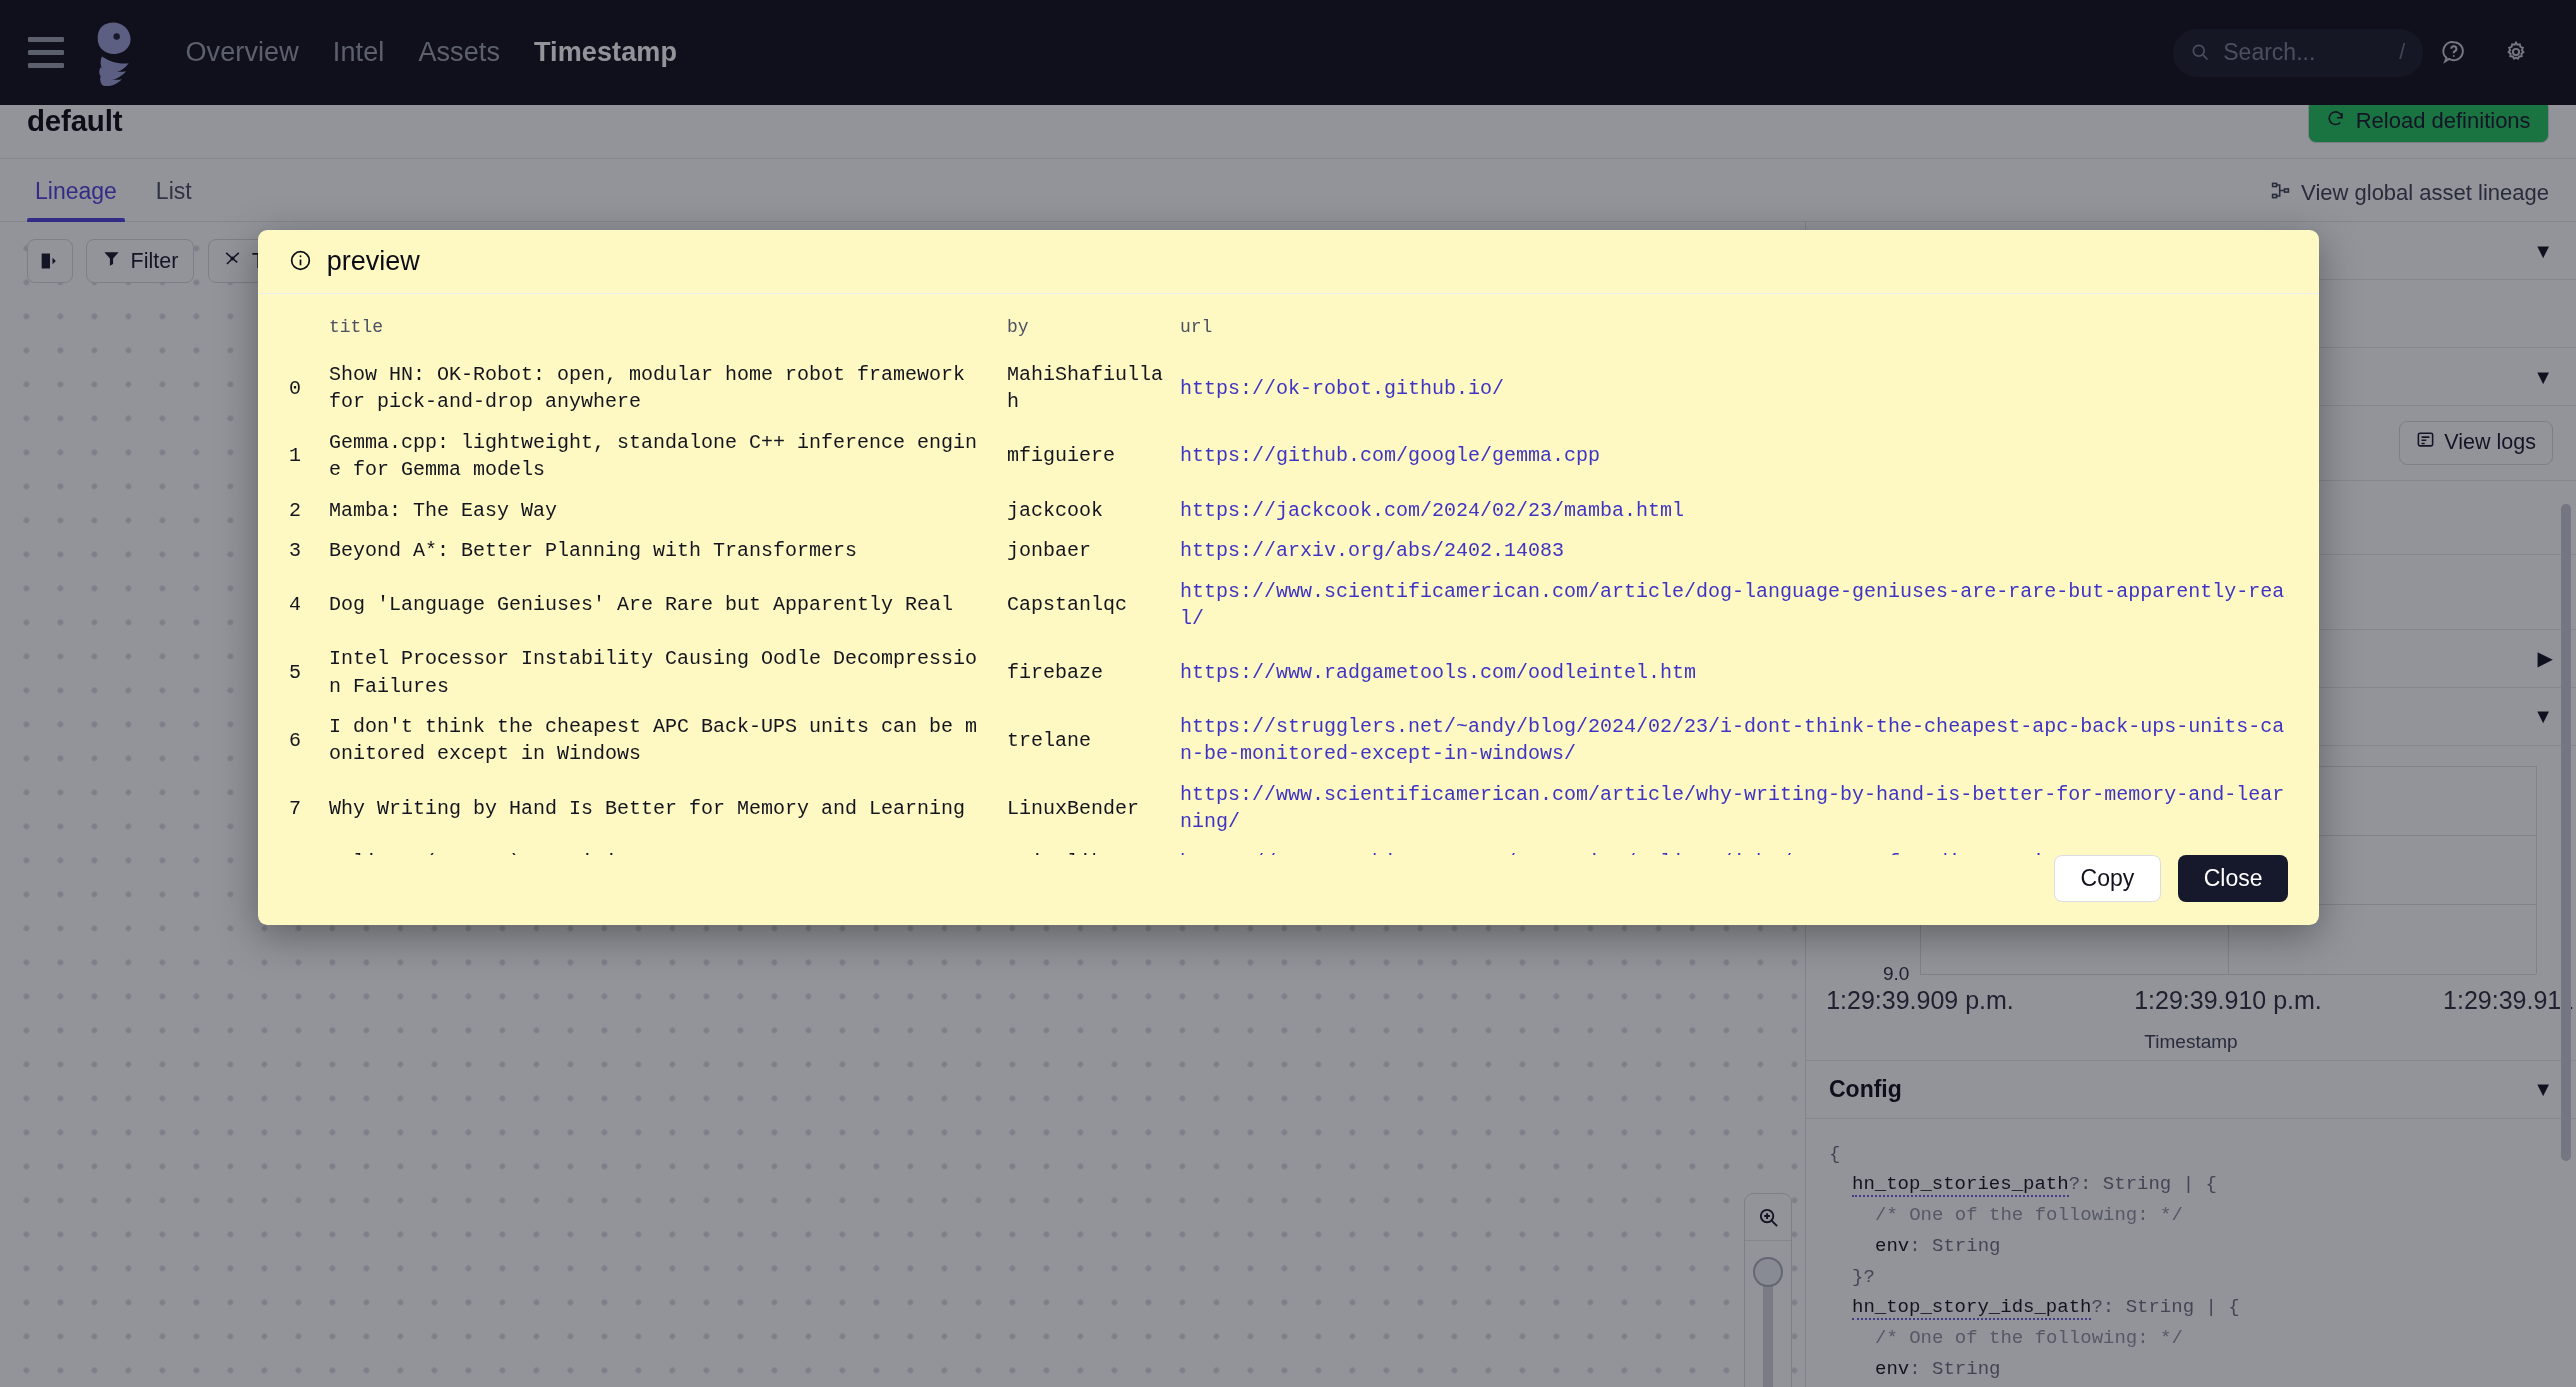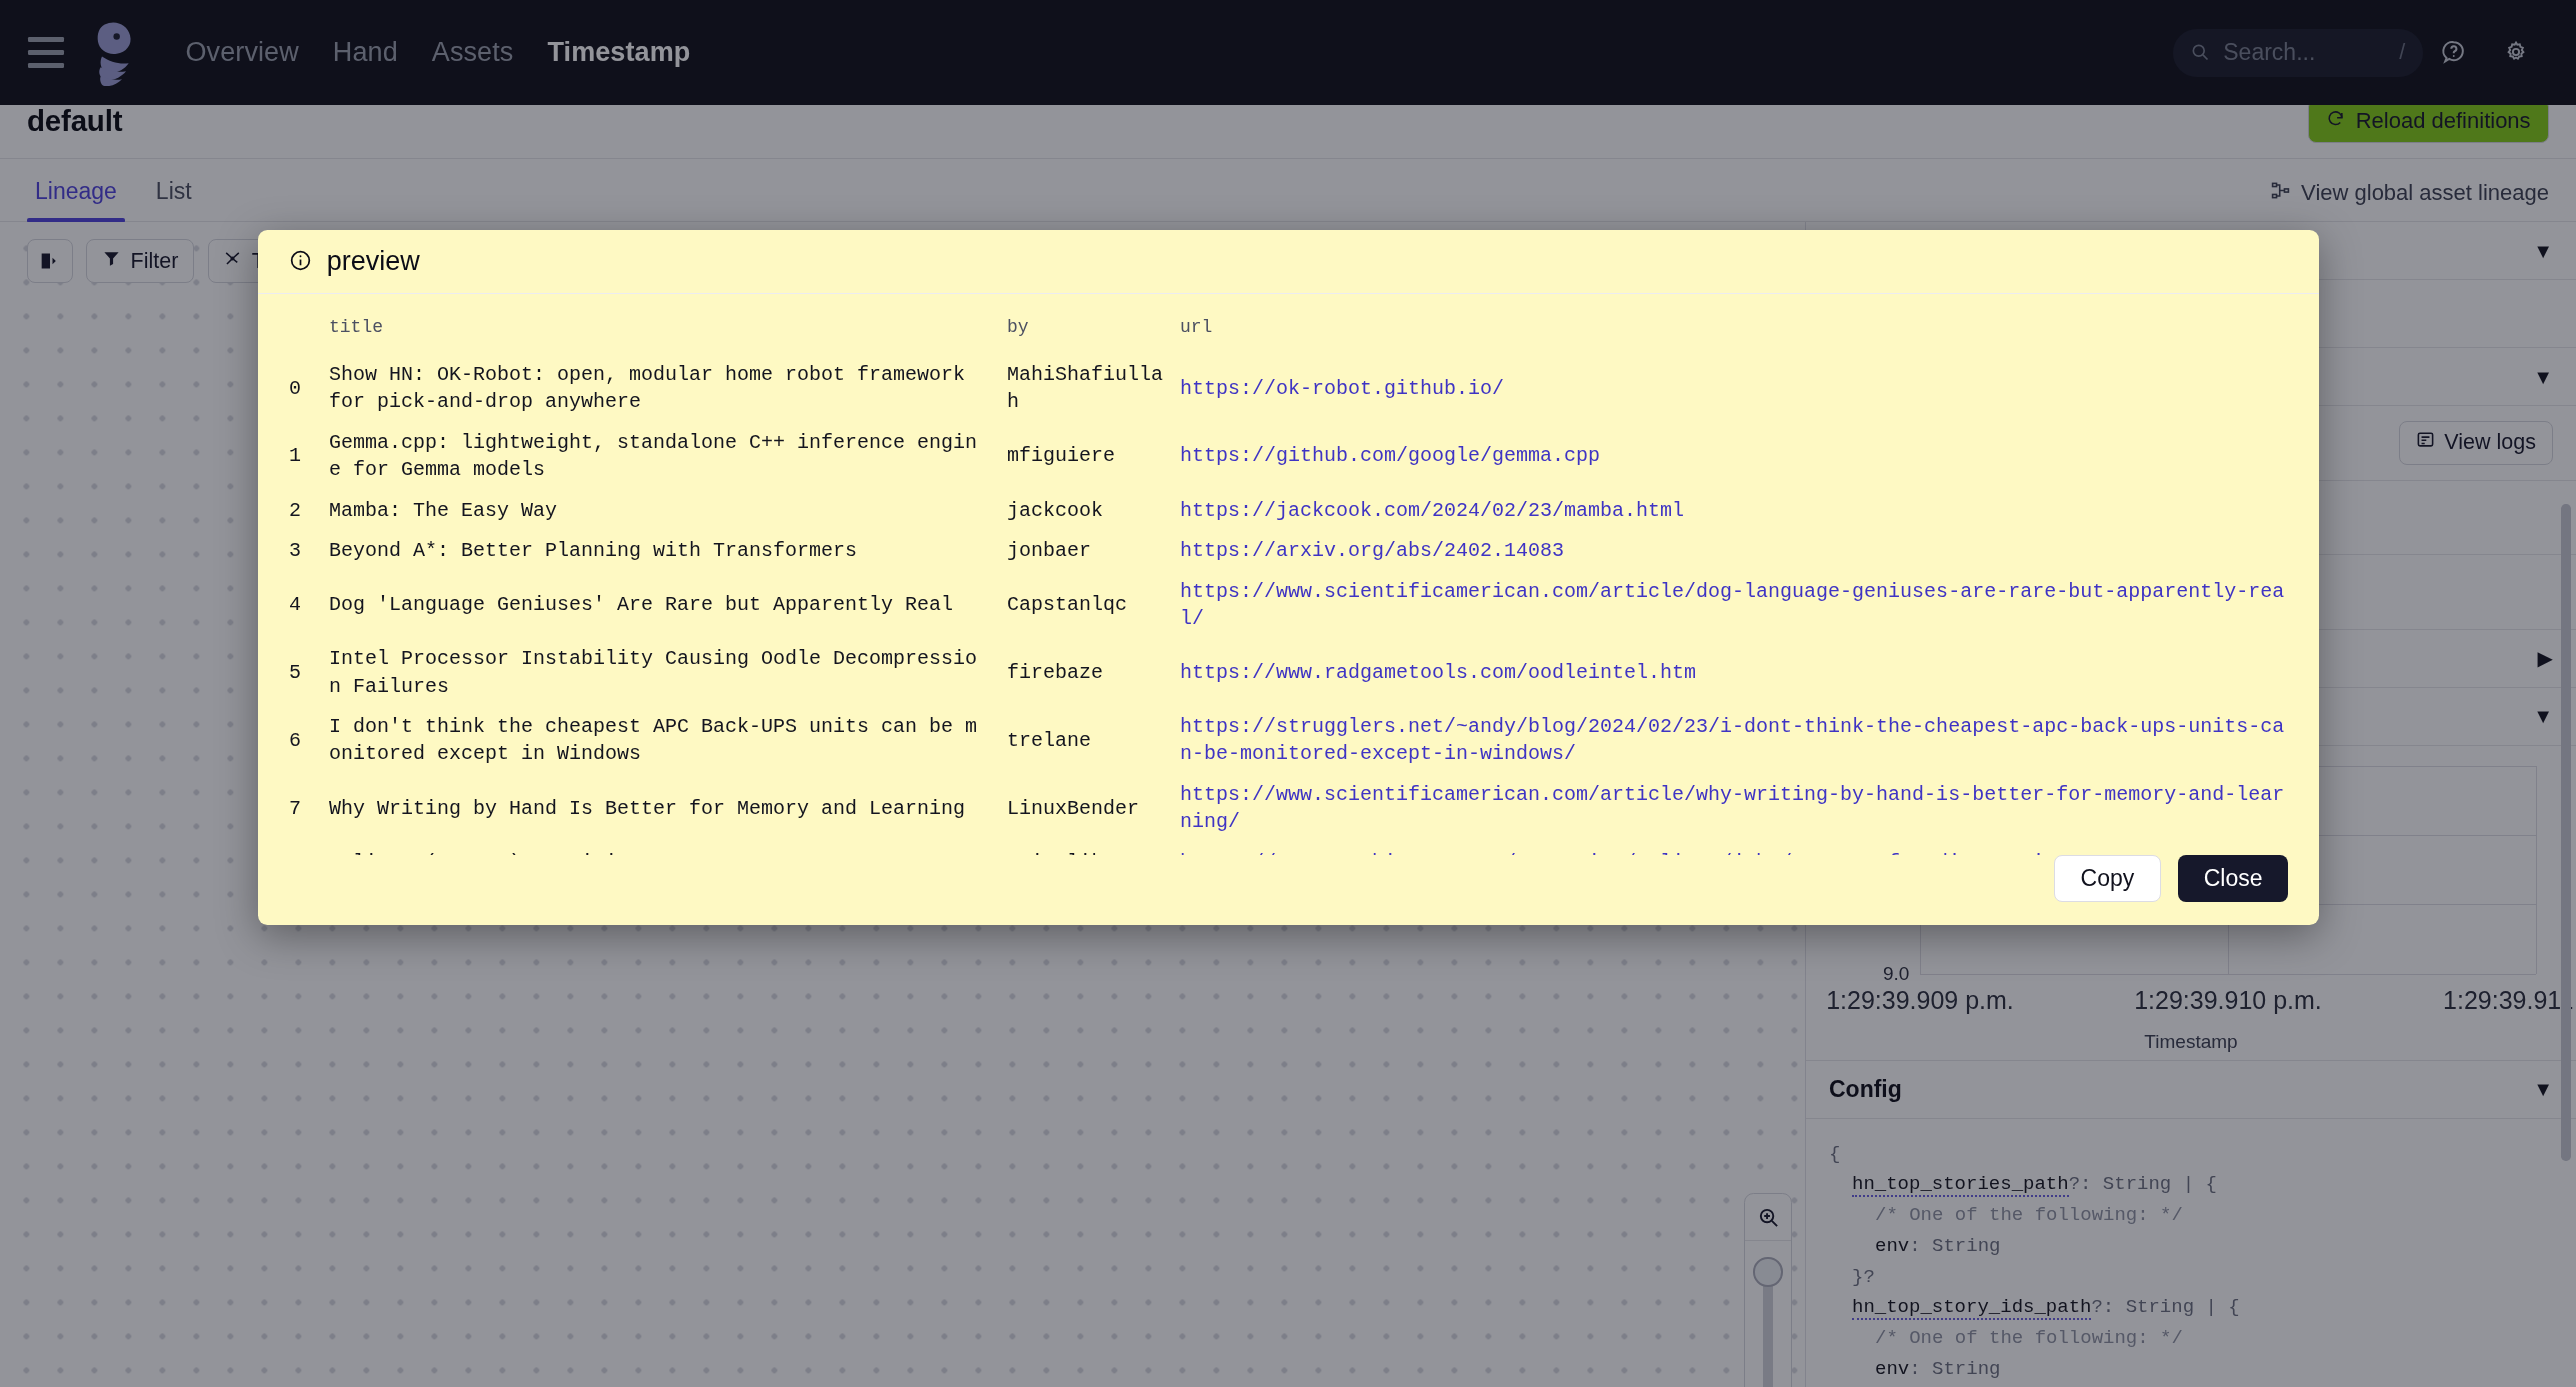--- a/index.html
+++ b/index.html
@@ -66,21 +66,21 @@
   }
   .ph-title { font-size: 29.5px; font-weight: bold; color: #090a12; letter-spacing: -0.2px; }
   .ph-chip {
     margin-left: 20px; height: 42px; border-radius: 8px; background: #eeeef2;
     display: flex; align-items: center; gap: 9.4px; padding: 0 13.4px; cursor: pointer;
   }
   .ph-chip-text { font-size: 23px; color: #1b1c27; }
   .ph-chip-text .muted { color: #55596b; }
   .reload-btn {
     position: absolute; right: 27px; top: 16px;
-    height: 44px; border: 1.3px solid #d6d7de; border-radius: 8px; background: #84cc16;
+    height: 44px; border: 1.3px solid #d6d7de; border-radius: 8px; background: #22c55e;
     display: flex; align-items: center; gap: 10.7px; padding: 0 17.4px; cursor: pointer;
   }
   .reload-btn span { font-size: 22px; color: #16172a; }
 
   .tabsrow {
     position: relative; height: 63px;
     border-bottom: 1.3px solid #e6e6ea;
     display: flex; align-items: flex-end; padding: 0 27px;
   }
   .tab {
@@ -416,21 +416,21 @@
         <path d="M14 4c8-4 17 0 19 8 2 7-3 13-10 14-7 1-13-3-14-9-1-6 1-11 5-13z"></path>
         <circle cx="23" cy="13" r="2.4" fill="#1d1e30"></circle>
         <path d="M12 28c6 4 13 6 20 5-4 6-12 9-18 6-3-2-4-7-2-11z"></path>
         <path d="M11 36c6 3 13 4 19 3-4 5-11 8-17 6-3-2-4-6-2-9z"></path>
         <path d="M11 43c5 2 11 3 16 2-4 4-9 6-14 5-2-1-3-5-2-7z"></path>
       </g>
     </svg>
   </div>
   <div class="nav-links">
     <div class="nav-link">Overview</div>
-    <div class="nav-link">Hand</div>
+    <div class="nav-link">Intel</div>
     <div class="nav-link">Assets</div>
     <div class="nav-link active">Timestamp</div>
   </div>
   <div class="nav-right">
     <div class="searchbox">
       <span>
         <svg width="20" height="20" viewBox="0 0 24 24" fill="none" stroke="#7a8090" stroke-width="2">
           <circle cx="10.5" cy="10.5" r="6.5"></circle>
             <path d="M15.5 15.5L21 21"></path>
         </svg>

